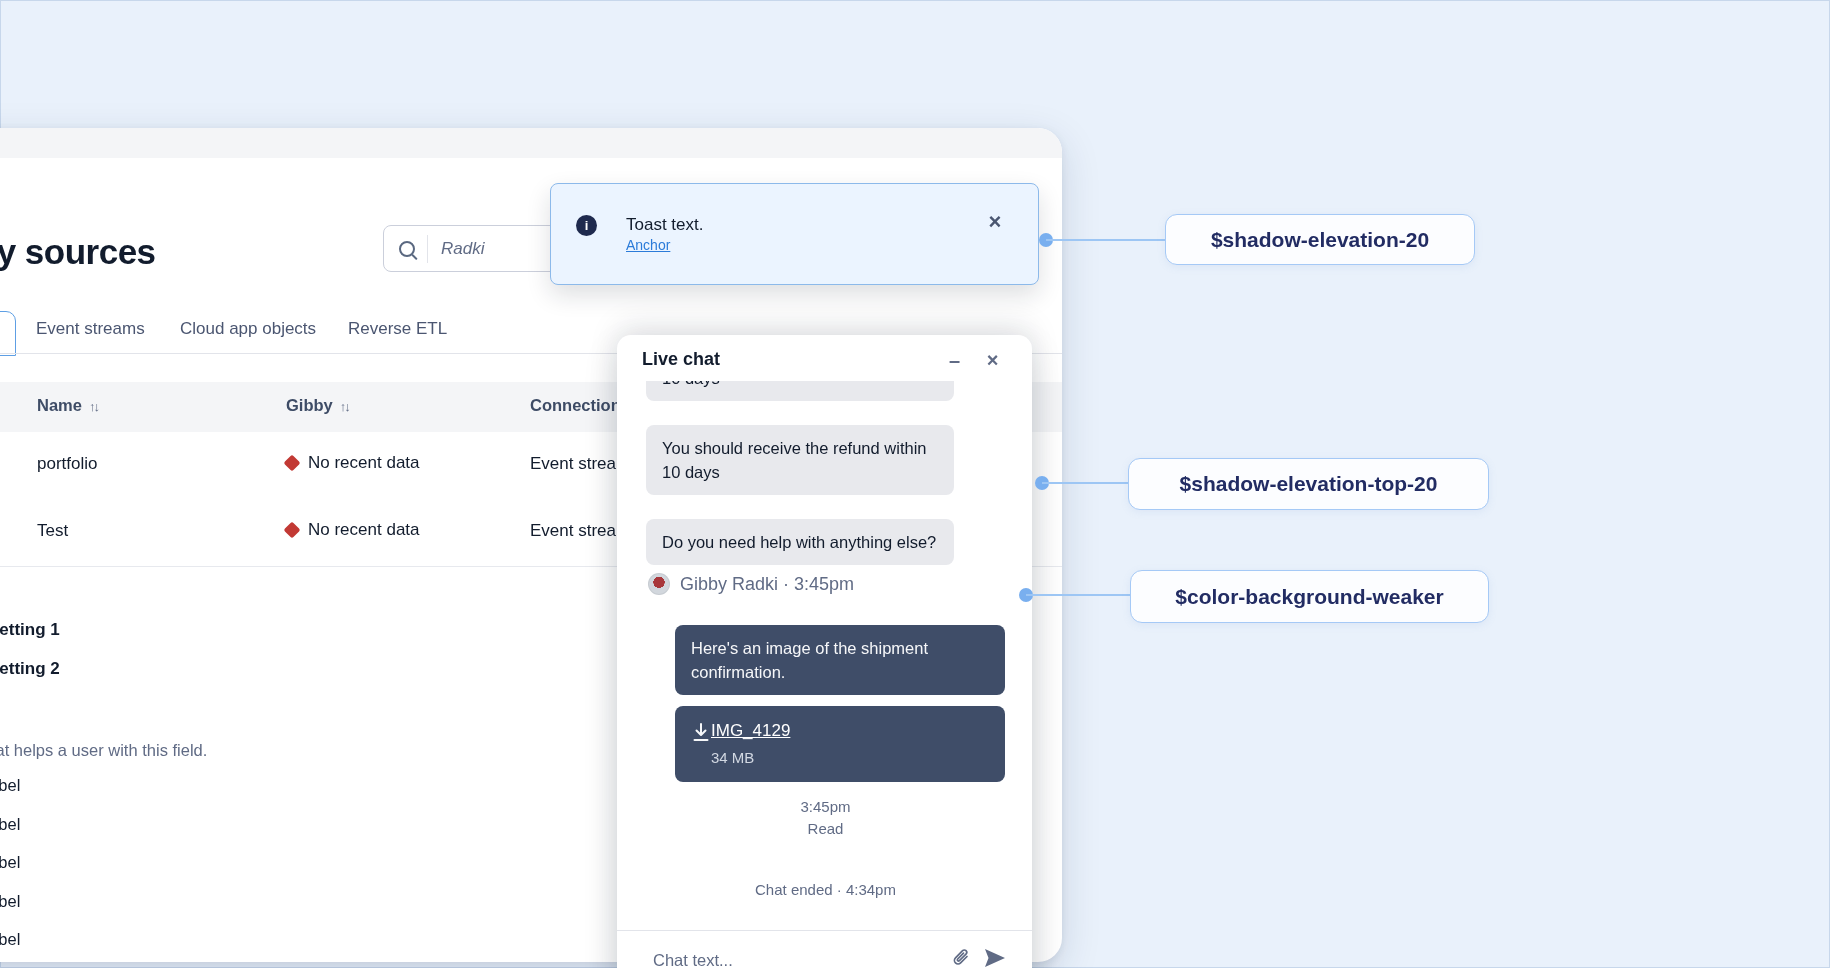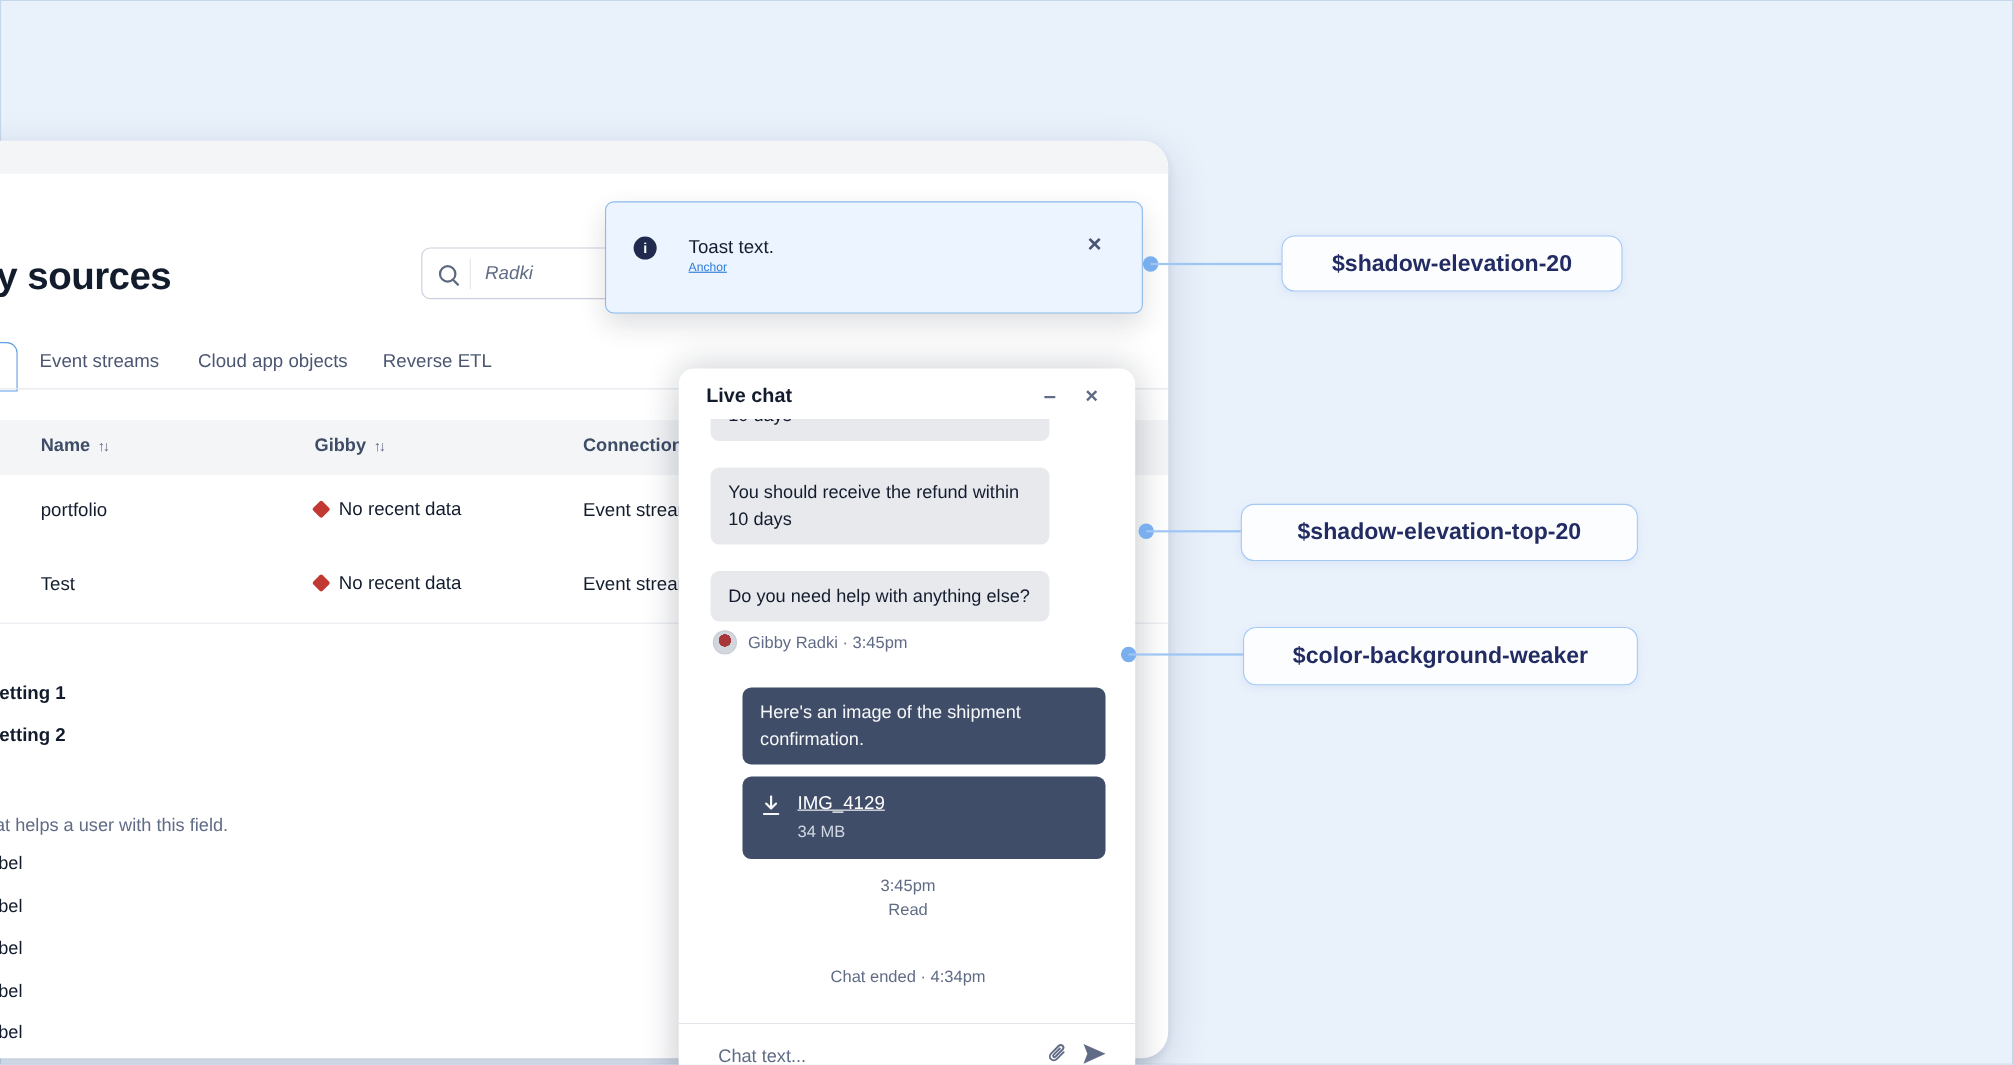--- a/index.html
+++ b/index.html
@@ -40,41 +40,41 @@
   .help-text{position:absolute;font-size:16.5px;color:#606B85;white-space:nowrap;}
   .frag-label{position:absolute;font-size:16.5px;color:#121C2D;white-space:nowrap;}
 
   
   .toast{position:absolute;left:550px;top:183px;width:487px;height:100px;background:#EBF4FF;
     border:1px solid #8CB9EA;border-radius:8px;z-index:30;
     box-shadow:0 10px 24px rgba(18,28,45,.14);}
   .info-badge{position:absolute;left:25px;top:31px;width:21px;height:21px;border-radius:50%;
     background:#1F2A4E;color:#fff;font-size:13px;font-weight:bold;display:flex;align-items:center;justify-content:center;}
   .toast-text{position:absolute;left:75px;top:28px;font-size:17px;color:#121C2D;line-height:25px;}
-  .toast-link{position:absolute;left:75px;top:53px;font-size:11px;color:#2B7BD9;text-decoration:underline;cursor:pointer;}
+  .toast-link{position:absolute;left:75px;top:53px;font-size:14px;color:#2B7BD9;text-decoration:underline;cursor:pointer;}
   .toast-close{position:absolute;left:430px;top:24px;width:28px;height:28px;display:flex;align-items:center;
     justify-content:center;font-size:22px;font-weight:bold;color:#4A5671;cursor:pointer;}
 
   
   .chat{position:absolute;left:617px;top:335px;width:415px;height:660px;background:#fff;
     border-radius:14px 14px 0 0;z-index:20;overflow:hidden;
     box-shadow:0 -10px 30px rgba(18,28,45,.10),0 14px 34px rgba(18,28,45,.16);}
   .chat-title{position:absolute;left:25px;top:14px;font-size:18px;font-weight:bold;color:#121C2D;text-align:center;}
   .chat-btn{position:absolute;top:13px;width:25px;height:25px;display:flex;align-items:center;justify-content:center;
     font-size:20px;font-weight:bold;color:#606B85;cursor:pointer;}
   .chat-body{position:absolute;left:0;top:46px;width:100%;height:549px;overflow:hidden;padding:0 27px 0 29px;box-sizing:border-box;}
   .bubble-in{width:308px;box-sizing:border-box;background:#E8E9ED;border-radius:8px;padding:11px 16px;
     font-size:16.5px;line-height:24px;color:#121C2D;}
   .agent-row{display:flex;align-items:center;gap:10px;margin-top:8px;margin-left:2px;}
   .avatar{width:22px;height:22px;border-radius:50%;flex:none;
     background:radial-gradient(circle at 50% 42%,#A8373B 0 33%,#D2D7DD 34%);box-shadow:inset 0 0 0 1px rgba(0,0,0,.05);}
-  .agent-meta{font-size:15px;color:#606B85;}
+  .agent-meta{font-size:18px;color:#606B85;}
   .bubble-out{width:330px;box-sizing:border-box;margin-left:auto;background:#3F4D68;border-radius:8px;
     padding:11px 16px;font-size:16.5px;line-height:24px;color:#F6F7F9;}
-  .attach{display:flex;align-items:flex-start;gap:14px;padding:12px 16px;}
+  .attach{display:flex;align-items:flex-start;padding:12px 16px;}
   .attach svg{margin-top:5px;flex:none;}
   .attach-name{font-size:17px;color:#fff;text-decoration:underline;cursor:pointer;}
   .attach-size{font-size:15px;color:#D2D8E2;margin-top:3px;}
   .msg-time{margin-top:14px;text-align:center;font-size:15px;color:#606B85;line-height:22px;}
   .chat-ended{margin-top:40px;text-align:center;font-size:15px;color:#606B85;line-height:20px;}
   .chat-inputbar{position:absolute;left:0;top:595px;width:100%;height:65px;border-top:1px solid #E2E4EA;background:#fff;}
   .chat-ph{position:absolute;left:36px;top:20px;font-size:16.5px;color:#606B85;}
   .clip-btn{position:absolute;left:333px;top:16px;cursor:pointer;}
   .send-btn{position:absolute;left:366px;top:16px;cursor:pointer;}
 

